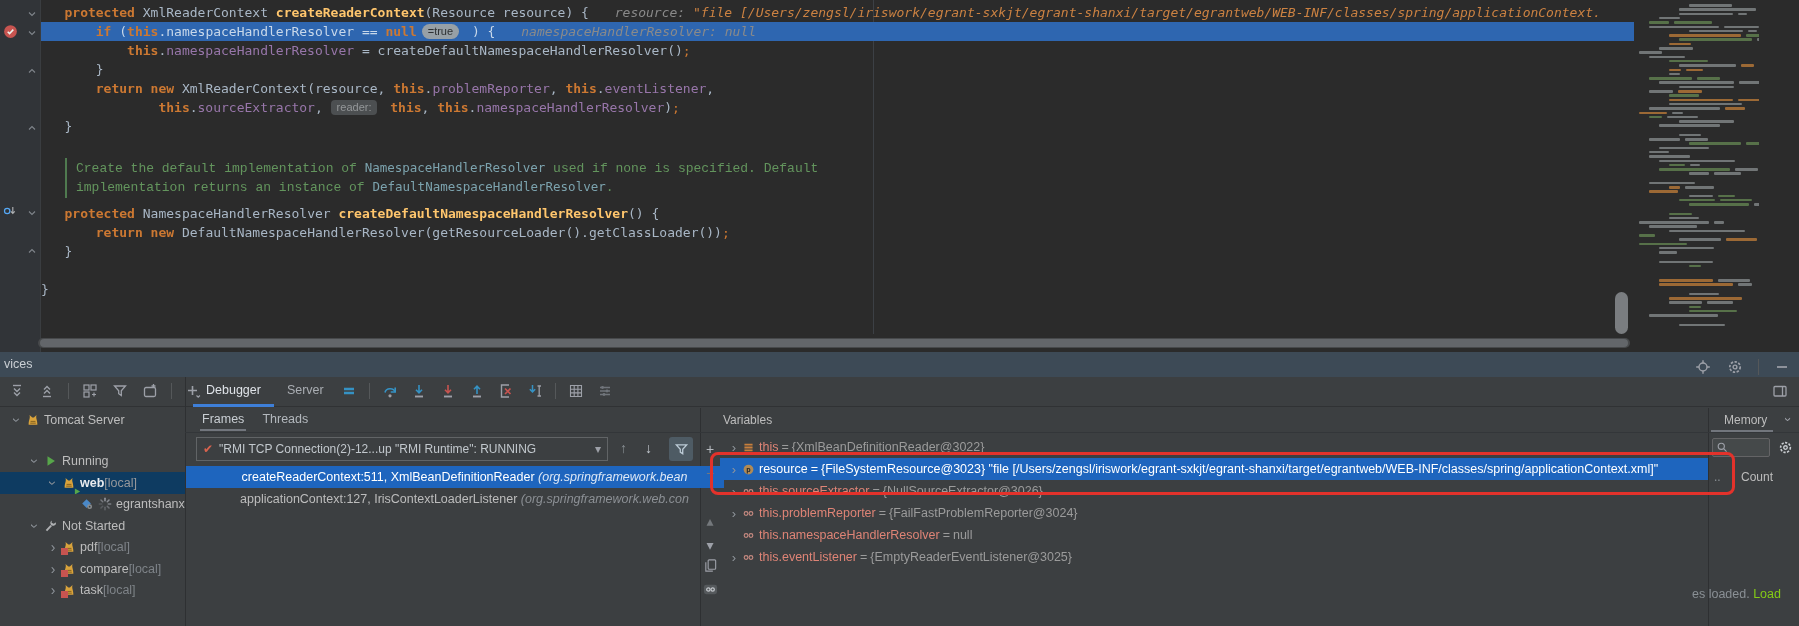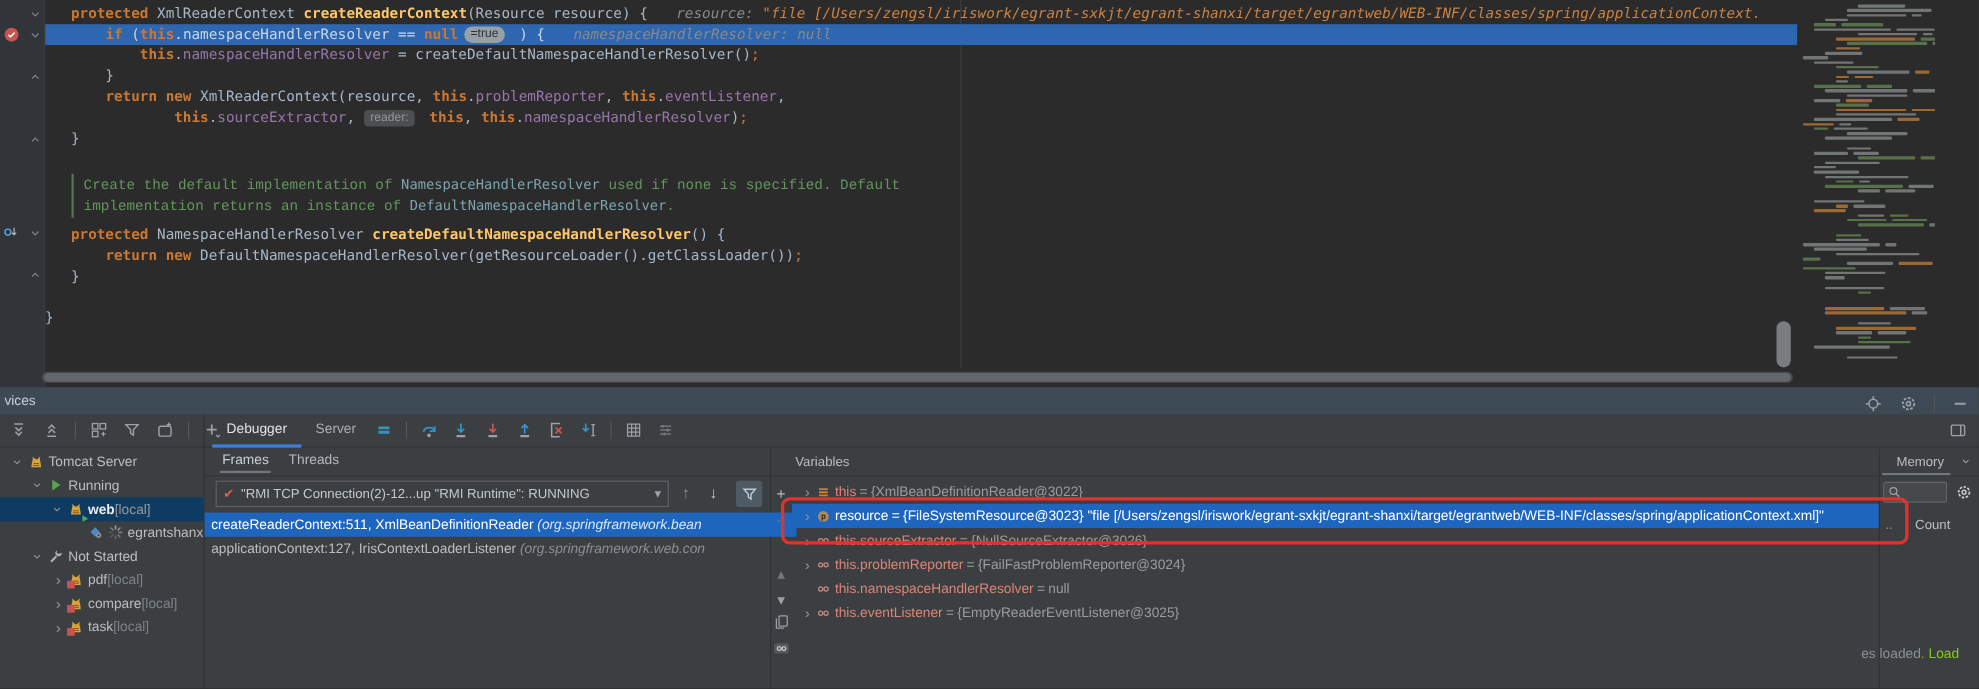--- a/index.html
+++ b/index.html
@@ -70,22 +70,22 @@
   .ptab{display:inline-block;margin-left:14px;padding:0 2px 3px 2px;font-size:12.5px;color:#B3B8BD;border-bottom:2px solid transparent;}
   .ptab.active{border-bottom-color:#72767D;color:#C9CED3;}
   #thread-select{position:absolute;left:196px;top:437px;width:398px;height:22px;border:1px solid #616466;background:#3C3F41;
      display:flex;align-items:center;padding:0 6px;font-size:12px;color:#C2C8CD;white-space:nowrap;overflow:hidden;}
   #thread-select .chk{color:#D9634E;margin-right:6px;font-size:12px;flex:none;}
   #thread-select .caret{margin-left:auto;color:#9DA0A8;flex:none;}
   #frame-up{position:absolute;left:620px;top:440px;color:#8A9095;font-size:14px;}
   #frame-down{position:absolute;left:645px;top:440px;color:#C4CAD0;font-size:14px;}
   #frame-filter{position:absolute;left:669px;top:437px;width:24px;height:24px;background:#4E5B64;border-radius:3px;
      display:flex;align-items:center;justify-content:center;}
-  .frow{position:absolute;left:186px;width:538px;height:22px;line-height:22px;padding-left:6px;font-size:12.5px;
-        white-space:nowrap;overflow:hidden;box-sizing:border-box;color:#BDBDBD;}
+  .frow{position:absolute;left:186px;width:538px;height:22px;line-height:22px;padding-left:19px;font-size:12.5px;
+        white-space:nowrap;overflow:hidden;box-sizing:border-box;color:#BDBDBD;text-align:center;}
   .frow.sel{background:#1E65BE;color:#FFFFFF;}
   .fpkg{font-style:italic;color:#8C9095;}
   .frow.sel .fpkg{color:#DCE7F5;}
   
   #vars-toolbar{position:absolute;left:701px;top:409px;width:18px;height:217px;}
   .vtb{position:absolute;left:0;width:18px;height:18px;display:flex;align-items:center;justify-content:center;
        color:#B6BABF;font-size:14px;}
   #vars-title{position:absolute;left:723px;top:413px;font-size:12px;color:#BDBDBD;}
   #vars-body{position:absolute;left:720px;top:433px;width:988px;height:193px;overflow:hidden;}
   .vrow{position:absolute;left:0;width:988px;height:22px;display:flex;align-items:center;font-size:12.5px;
@@ -411,21 +411,21 @@
       <div class="trow" style="padding-left: 8px;">
         <span class="chev open">›</span>
         <span class="ticon">
           <svg width="14" height="14" viewBox="0 0 16 16">
             <path d="M3 13.5C3 7.5 5.2 6 4 2.2l3.2 2.9h1.8l3-2.9C10.9 6 13 7.5 13 13.5z" fill="#D9A33C"></path>
             <path d="M5.2 9.6h5.6M4.8 11.6h6.4" stroke="#7A5A1E" stroke-width="1"></path>
           </svg>
         </span>
         <span>Tomcat Server</span>
       </div>
-      <div class="trow" style="padding-left: 26px;">
+      <div class="trow" style="padding-left: 26px; margin-top: 20px;">
         <span class="chev open">›</span>
         <span class="ticon">
           <svg width="14" height="14" viewBox="0 0 16 16">
             <path d="M4 2.5l8.5 5.5L4 13.5z" fill="#57A64A"></path>
           </svg>
         </span>
         <span>Running</span>
       </div>
       <div class="trow sel" style="padding-left: 44px;">
         <span class="chev open">›</span>

